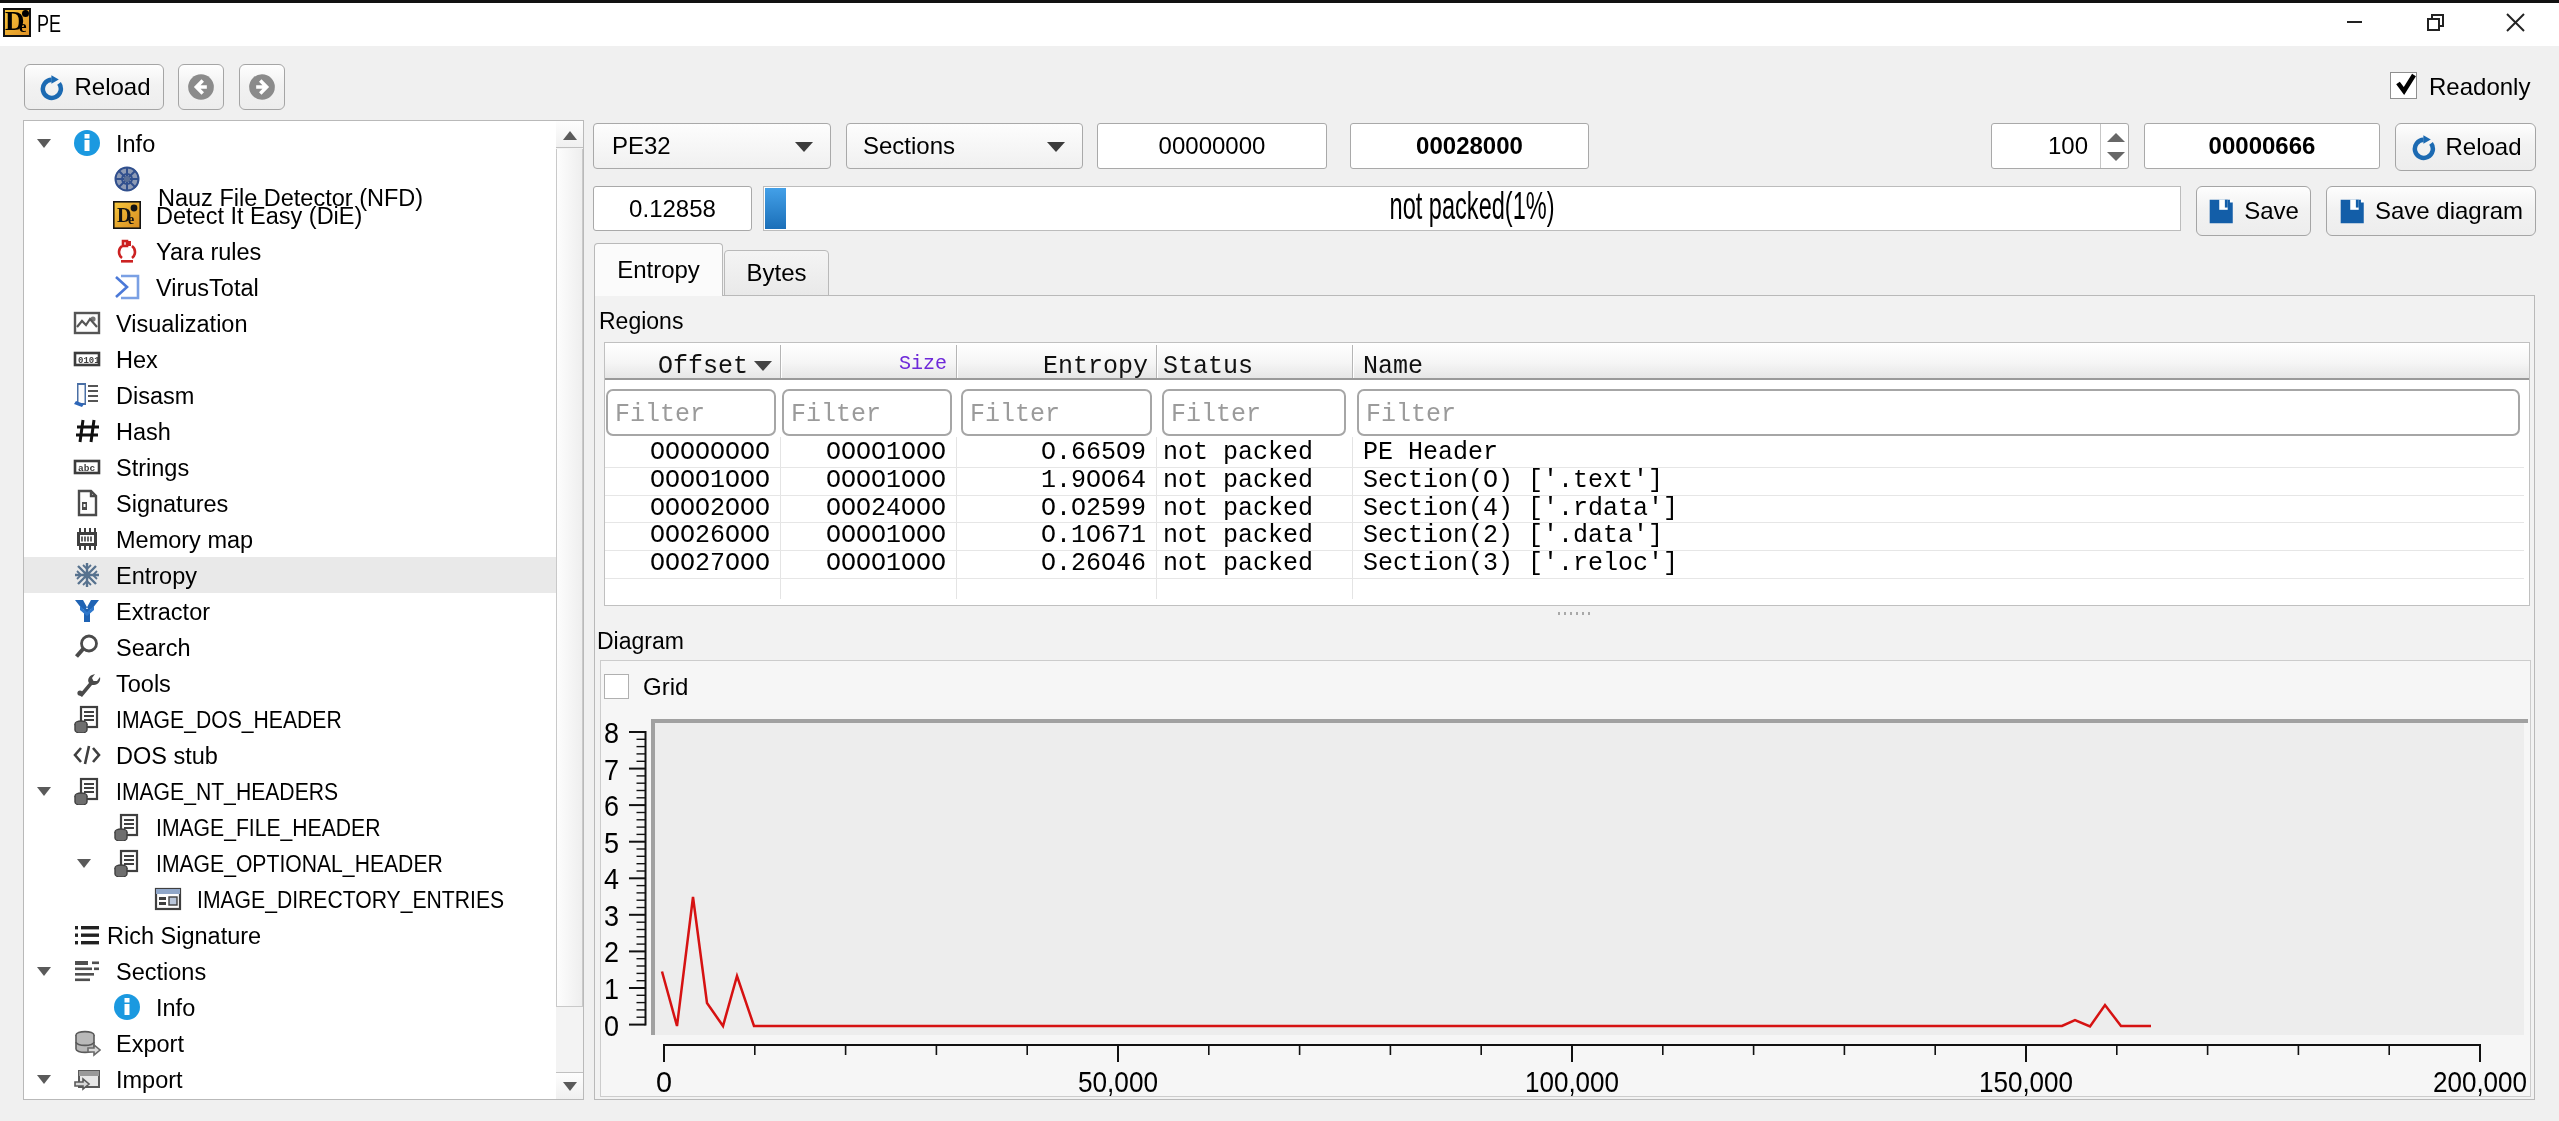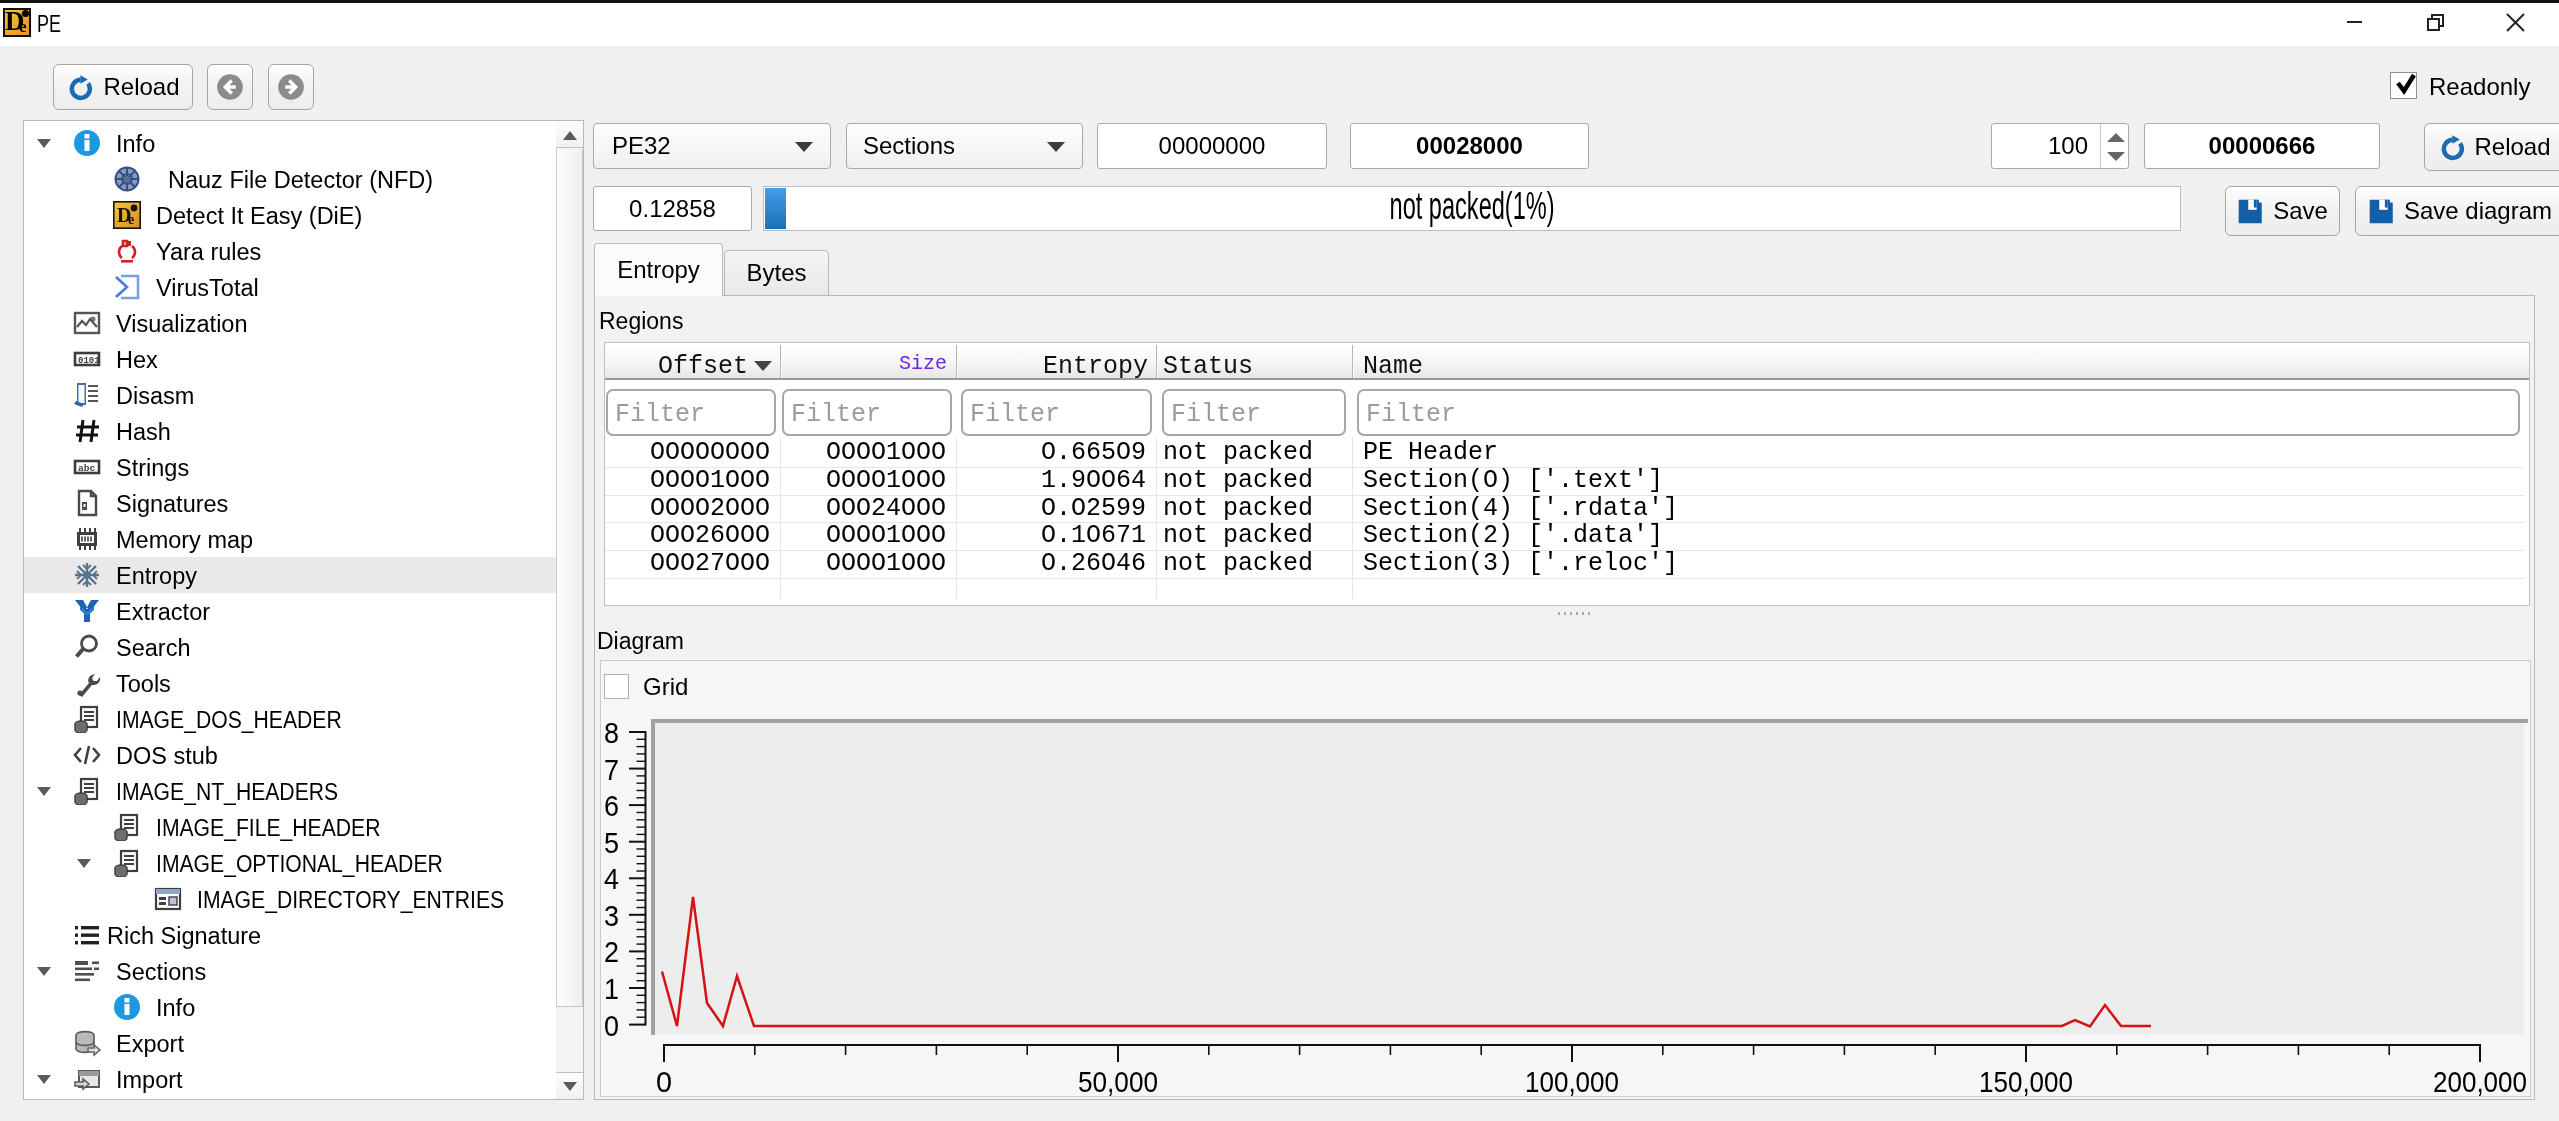--- a/index.html
+++ b/index.html
@@ -2,21 +2,21 @@
 <html><head>
 <meta charset="utf-8">
 <style>
 * { margin:0; padding:0; box-sizing:border-box; }
 html,body { width:2559px; height:1121px; overflow:hidden; }
 body { font-family:"Liberation Sans", sans-serif; background:#f0f0f0; position:relative; color:#000; }
 .abs { position:absolute; }
 .btn {
   position:absolute; border:1px solid #a5a5a5; border-radius:6px;
   background:linear-gradient(#fefefe,#f2f2f2 45%,#ededed);
-  display:flex; align-items:center; justify-content:center;margin-left:29px;
+  display:flex; align-items:center; justify-content:center;
 }
 .field {
   position:absolute; border:1px solid #a9a9a9; border-radius:3px; background:#fff;
   display:flex; align-items:center; justify-content:center; font-size:24px;
 }
 .combo {
   position:absolute; border:1px solid #a9a9a9; border-radius:4px;
   background:linear-gradient(#fdfdfd,#f0f0f0);
   display:flex; align-items:center; font-size:24px;
 }
@@ -86,21 +86,21 @@
 <div class="trow" style="top:161px;">
     <svg class="ic" style="left:89px" viewBox="0 0 28 28">
       <circle cx="14" cy="14" r="12" fill="#8e9bb5"></circle>
       <g stroke="#31508e" stroke-width="2" fill="none">
         <circle cx="14" cy="14" r="11.5"></circle>
         <circle cx="14" cy="14" r="5"></circle>
         <path d="M14 2 v24 M2 14 h24 M5.5 5.5 l17 17 M22.5 5.5 l-17 17"></path>
       </g>
       <circle cx="14" cy="14" r="3" fill="#5a6f96"></circle>
     </svg>
-    <span class="lb" style="left:144px;">Nauz File Detector (NFD)</span>
+    <span class="lb" style="left:134px;margin-top:18px;">Nauz File Detector (NFD)</span>
   </div>
 <div class="trow" style="top:197px;">
     <svg class="ic" style="left:89px" viewBox="0 0 28 28">
       <defs>
         <linearGradient id="dg2" x1="0" y1="0" x2="1" y2="1">
           <stop offset="0" stop-color="#f6c63c"></stop>
           <stop offset="1" stop-color="#d88c20"></stop>
         </linearGradient>
       </defs>
       <rect x="0.8" y="0.8" width="26.4" height="26.4" fill="url(#dg2)" stroke="#141414" stroke-width="1.6"></rect>

